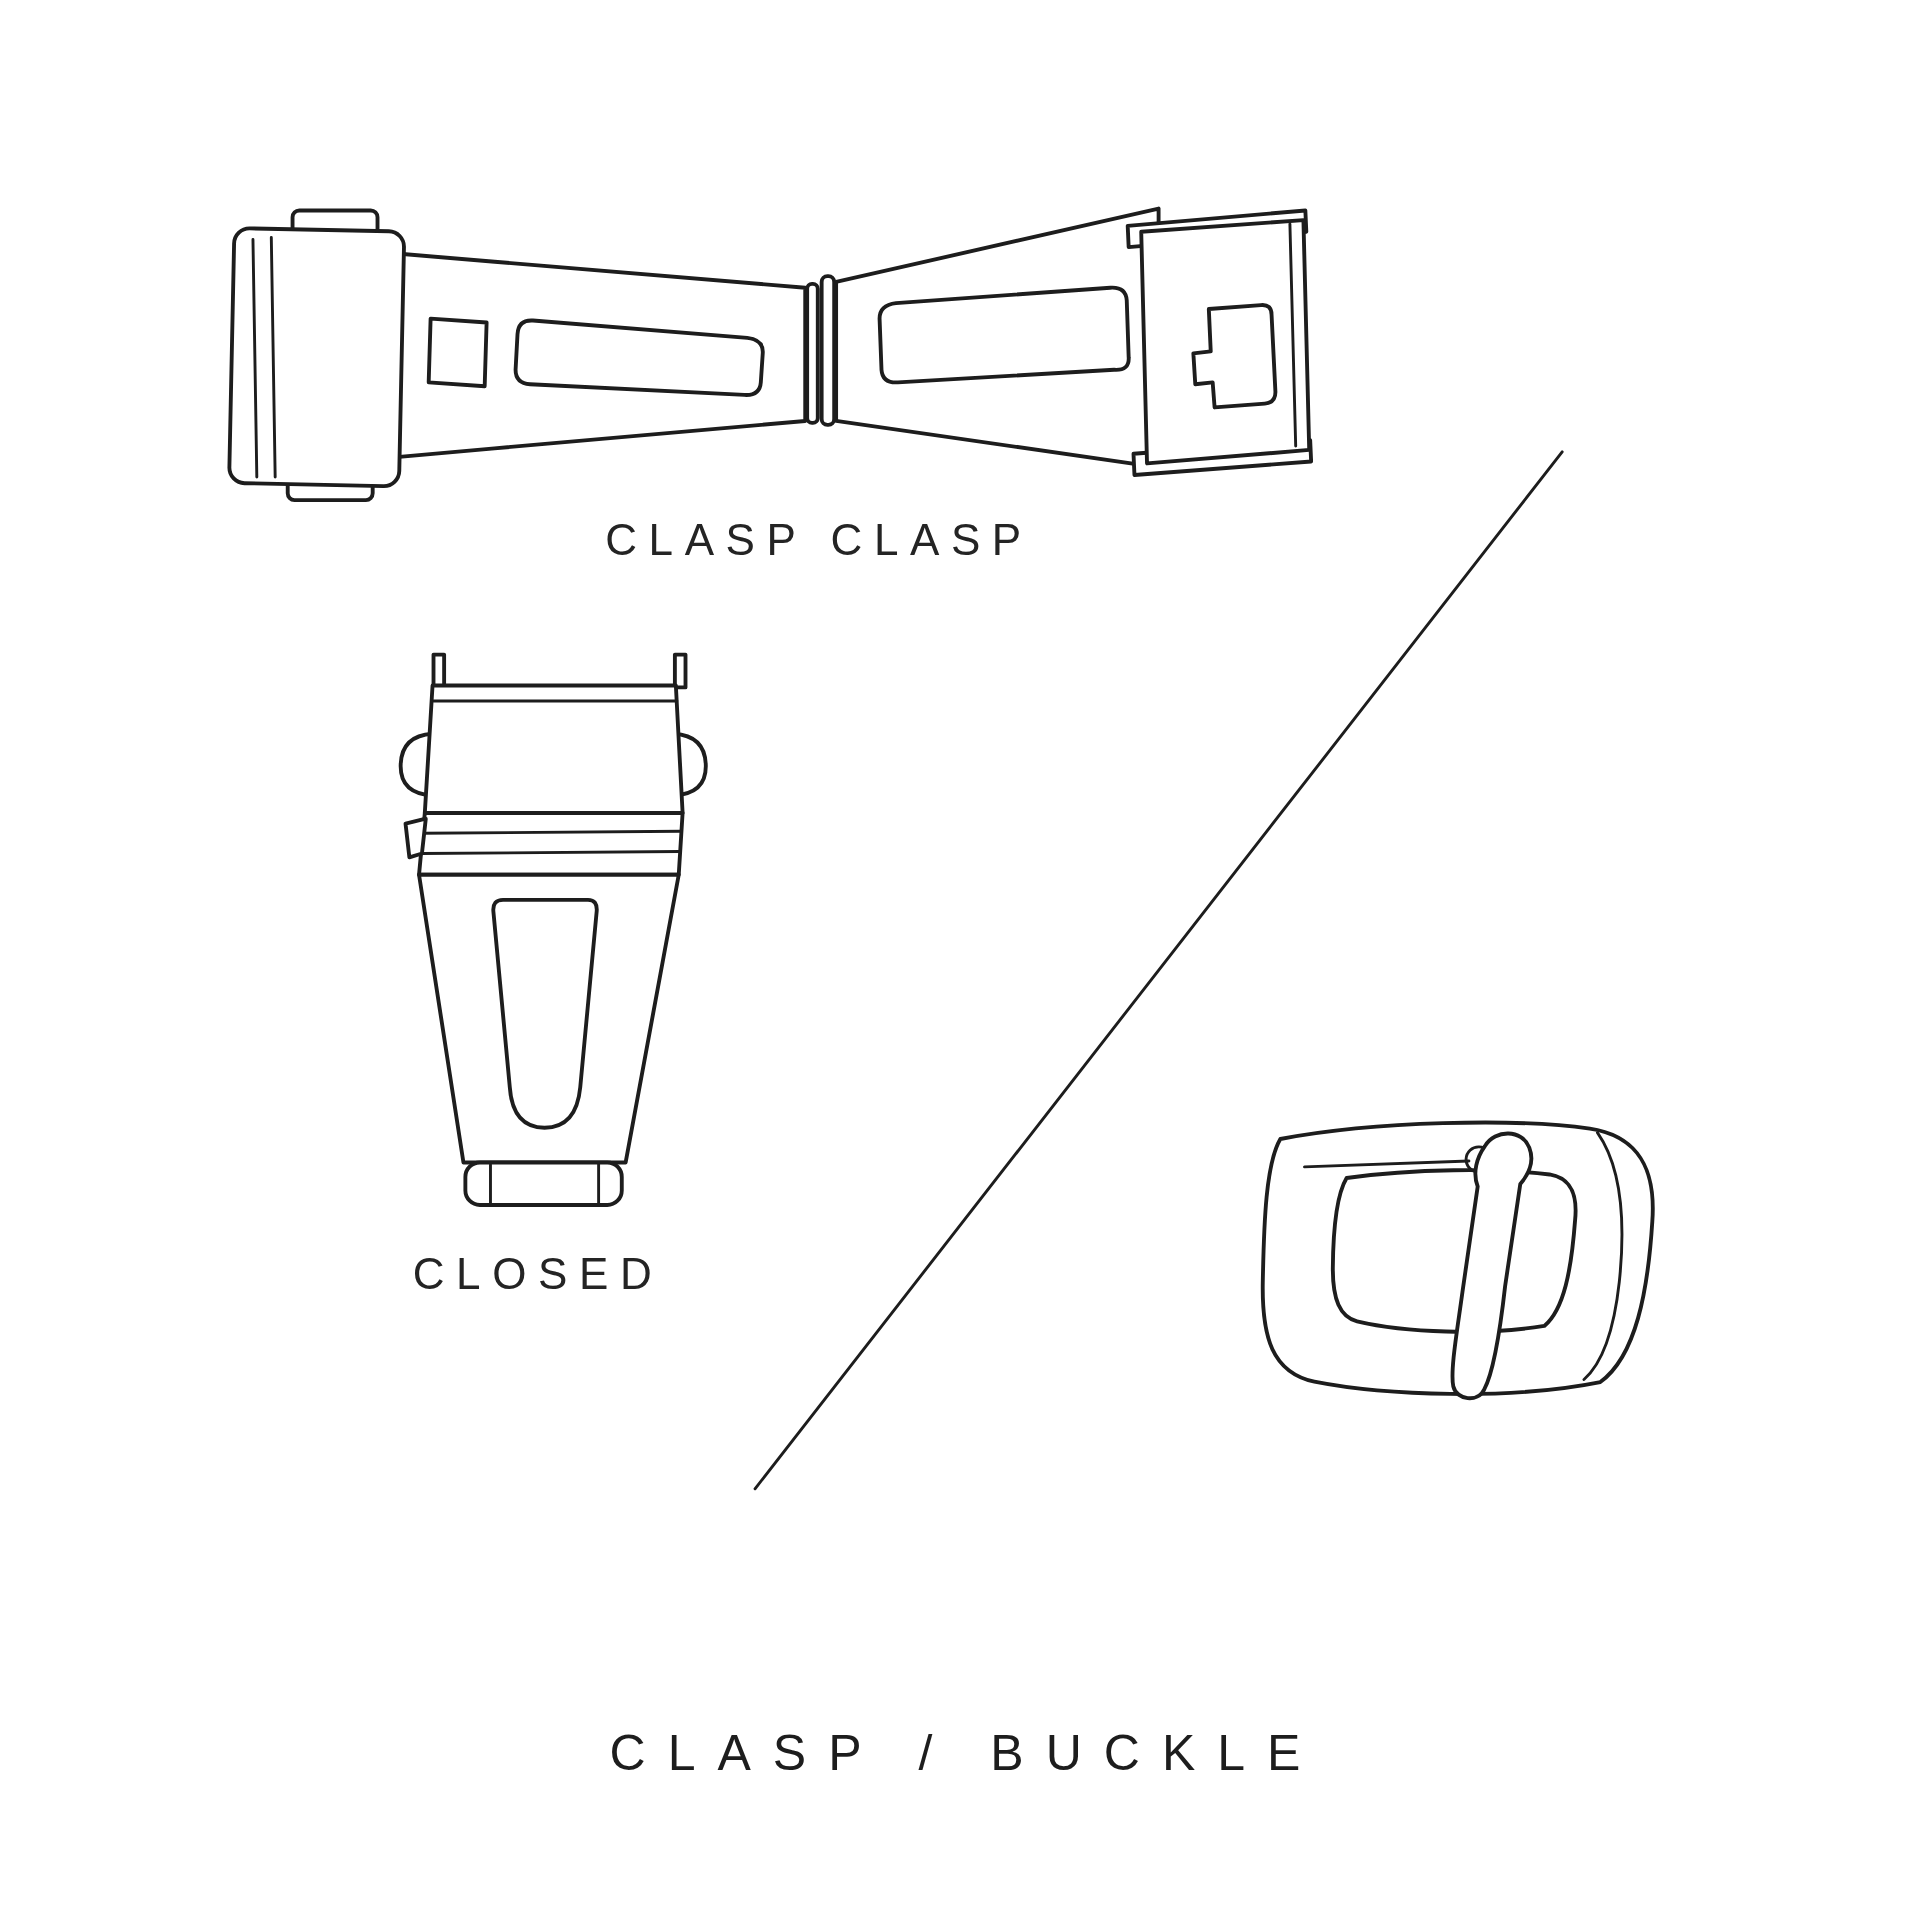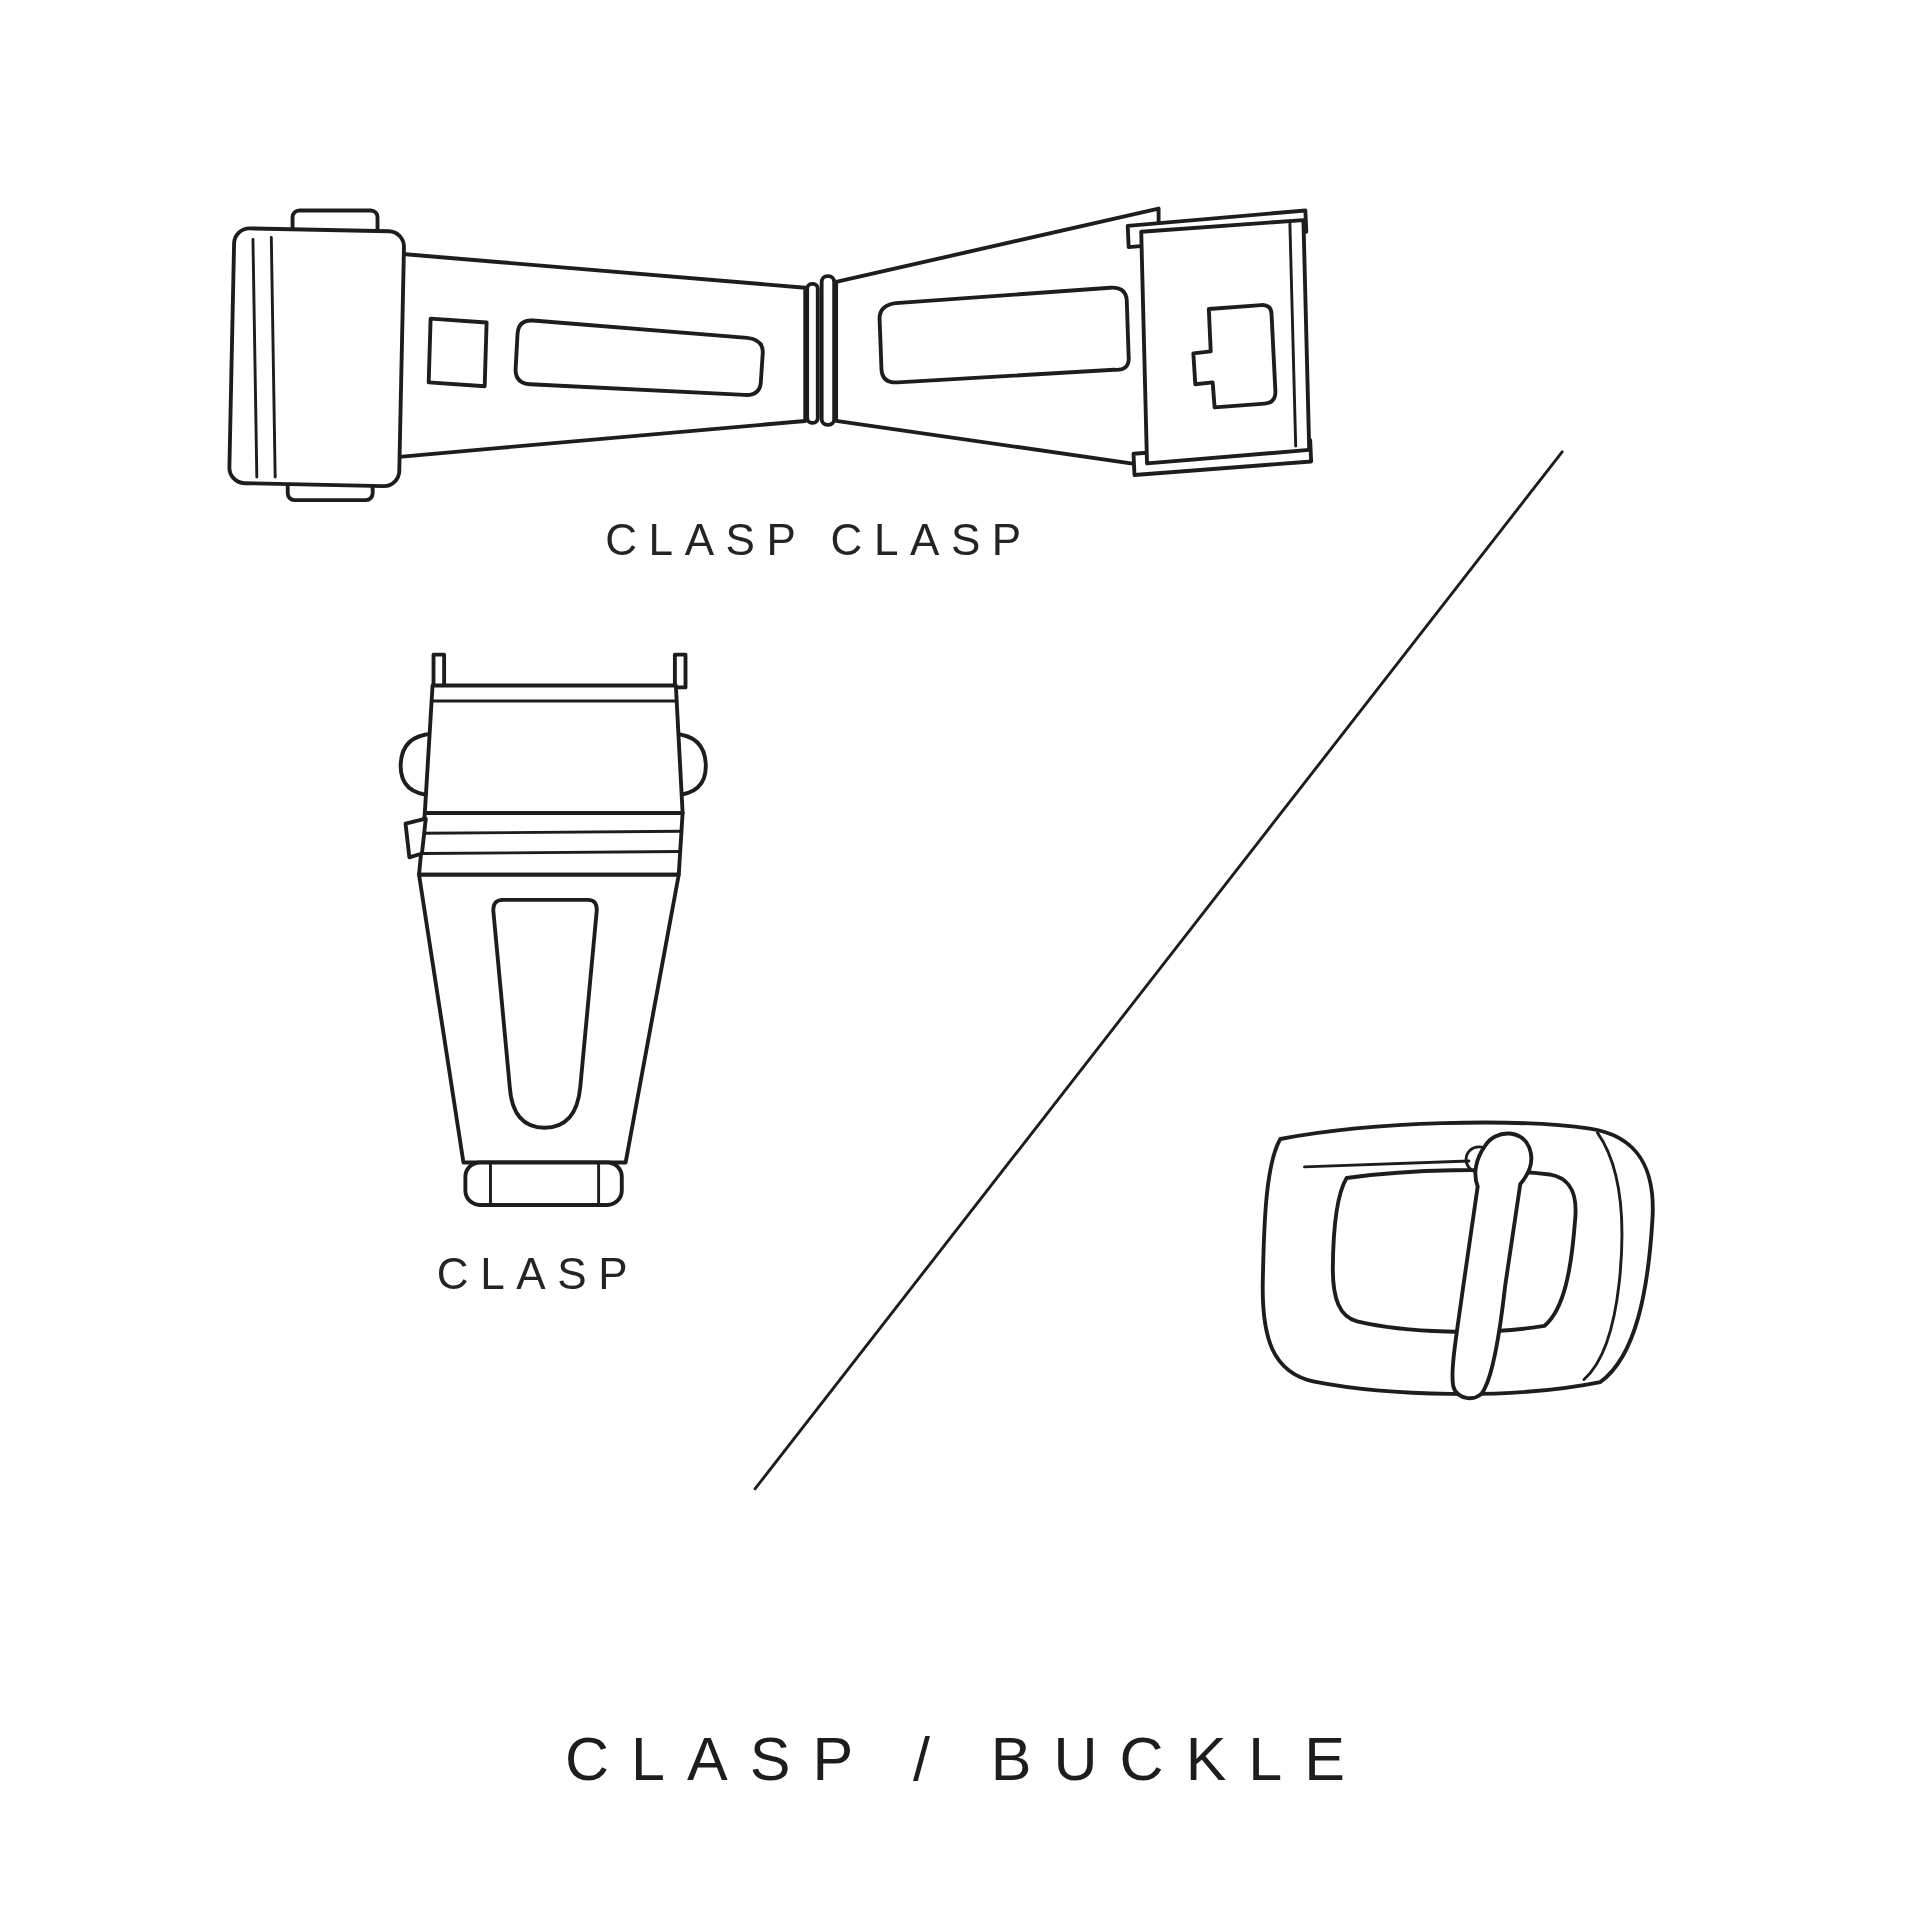--- a/index.html
+++ b/index.html
@@ -52,21 +52,21 @@
   }
   #caption-open { left: 819px; top: 515px; }
   #caption-closed { left: 538px; top: 1249px; }
   #page-title {
     position: absolute;
     left: 966px;
     top: 1724px;
     transform: translateX(-50%);
     white-space: nowrap;
     color: #1d1d1d;
-    font-size: 61px;
+    font-size: 50px;
     letter-spacing: 22px;
     font-weight: 400;
   }
 </style>
 </head>
 <body>
 
 <div id="page">
 
   <svg id="art" width="1931" height="1931" viewBox="0 0 2000 2000">
@@ -137,18 +137,18 @@
 
       <path class="ink-thin" d="M 1348,1214 L 1518,1202"></path>
       <circle class="ink-thin" cx="1528" cy="1200" r="13"></circle>
 
       <path class="ink" d="M 1534,1186 C 1544,1168 1572,1167 1580,1186 C 1586,1200 1580,1214 1572,1224 L 1560,1330 C 1556,1382 1550,1422 1542,1438 C 1536,1452 1514,1450 1510,1436 C 1506,1420 1512,1378 1516,1338 L 1528,1228 C 1522,1214 1526,1198 1534,1186 Z"></path>
     </g>
   </svg>
 
   <div id="caption-open" class="caption">CLASP CLASP</div>
 
-  <div id="caption-closed" class="caption">CLASP</div>
+  <div id="caption-closed" class="caption">CLOSED</div>
 
   <div id="page-title">CLASP / BUCKLE</div>
 
 </div>
 
 
 </body></html>

